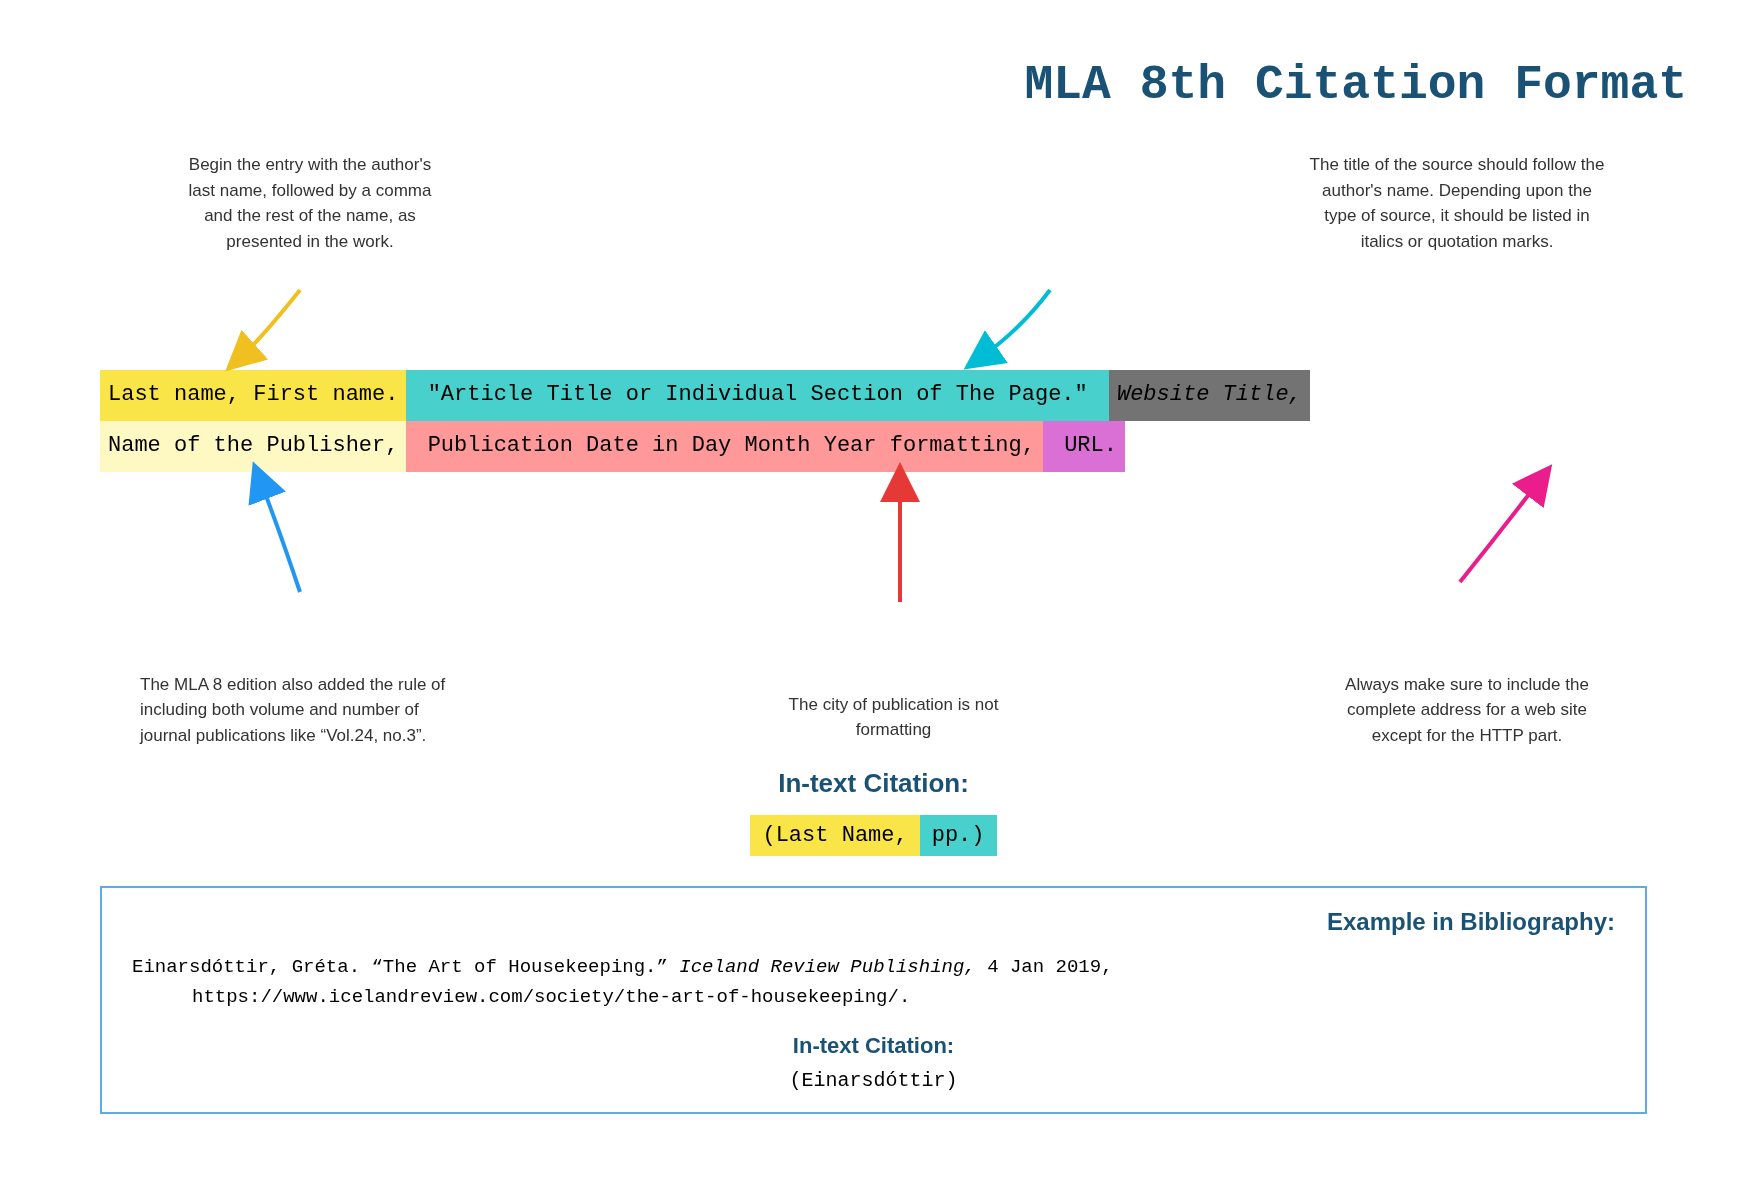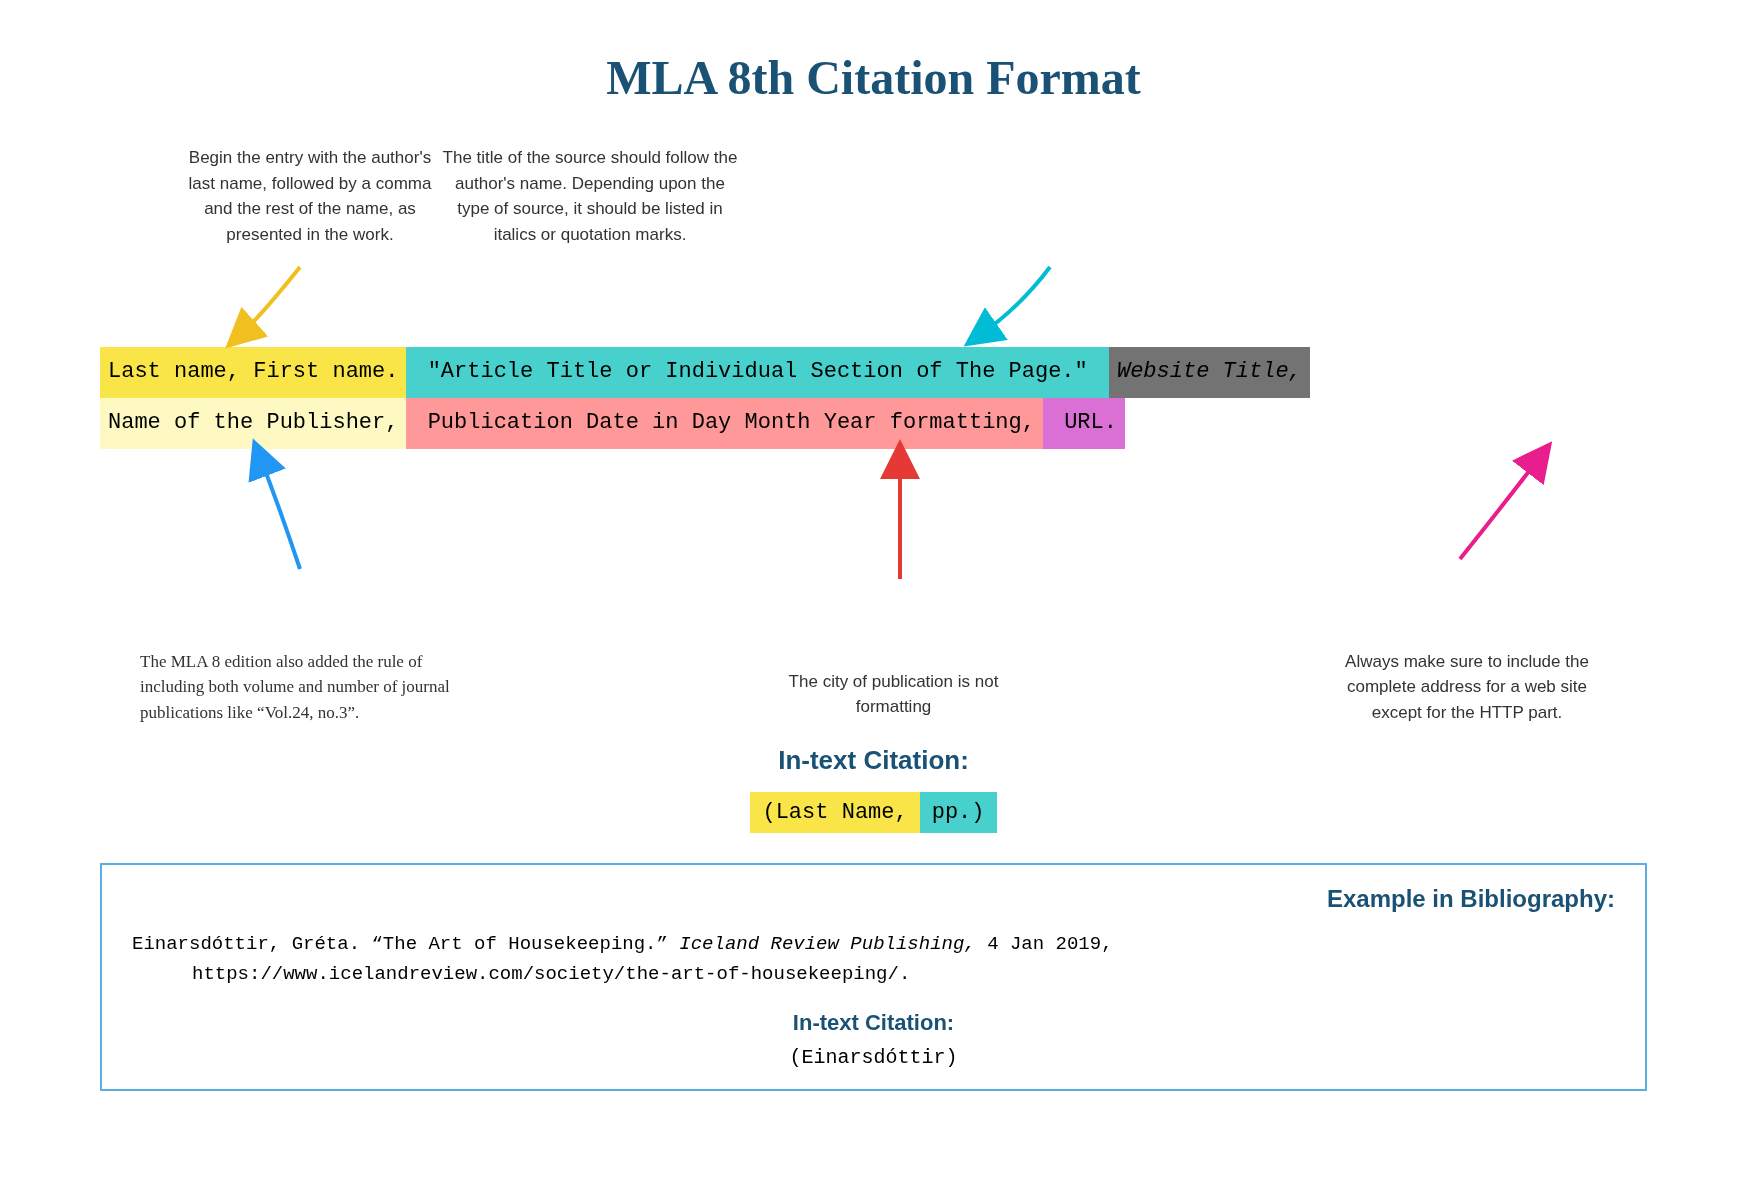--- a/index.html
+++ b/index.html
@@ -4,31 +4,32 @@
   <style>
     * { box-sizing: border-box; margin: 0; padding: 0; }
     body {
       background: #fff;
       font-family: Georgia, 'Times New Roman', serif;
       width: 1747px;
       min-height: 1181px;
       padding: 30px 60px;
     }
     .main-title {
-      text-align: center;
+      text-align: right;
       color: #1a5276;
       font-size: 48px;
       font-weight: 900;
-      font-family: Liberation Serif, serif;
+      font-family: Liberation Mono, monospace;
       margin-bottom: 40px;
-      margin-top: 20px;
+      margin-top: 28px;
     }
     .annotations-row {
       display: flex;
-      margin-bottom: 10px;
+      justify-content: space-between;
+      margin-bottom: 26px;
       padding: 0 60px;
     }
     .annotation {
       font-family: Arial, sans-serif;
       font-size: 17px;
       color: #333;
       text-align: center;
       max-width: 320px;
       line-height: 1.5;
     }
@@ -66,21 +67,21 @@
     .seg-pink { background: #ff9999; }
     .seg-magenta { background: #da70d6; }
 
     .bottom-annotations {
       display: flex;
       justify-content: space-between;
       padding: 20px 40px 0 40px;
       margin-bottom: 20px;
     }
     .bottom-ann-left {
-      font-family: Liberation Serif, serif;
+      font-family: Liberation Sans, sans-serif;
       font-size: 17px;
       color: #333;
       max-width: 320px;
       line-height: 1.5;
       padding-top: 20px;
     }
     .bottom-ann-center {
       font-family: Arial, sans-serif;
       font-size: 17px;
       color: #333;

